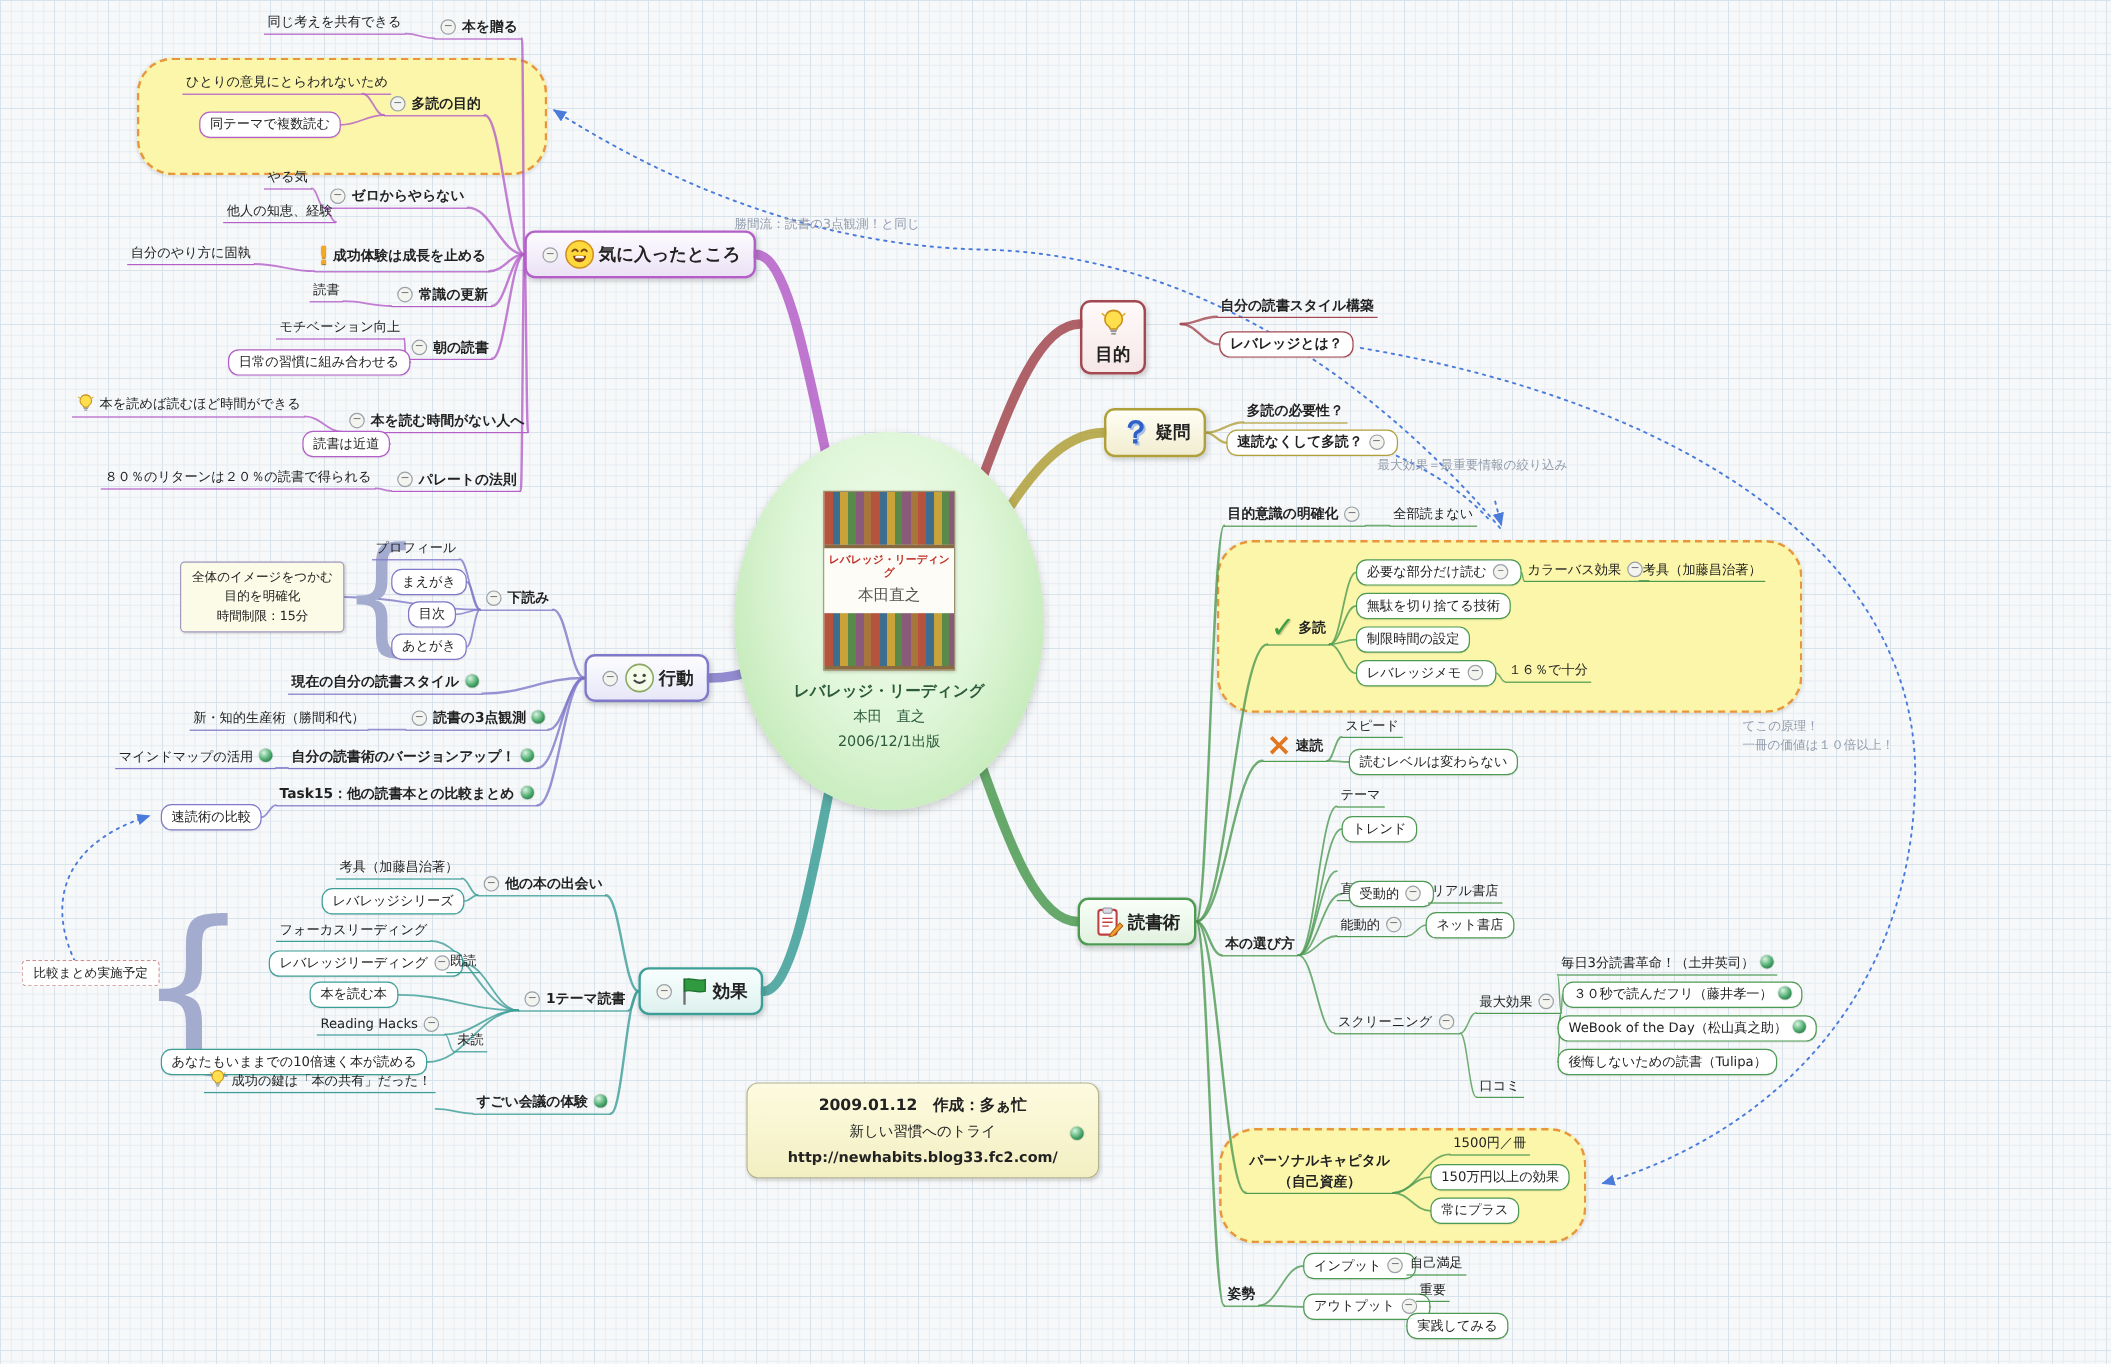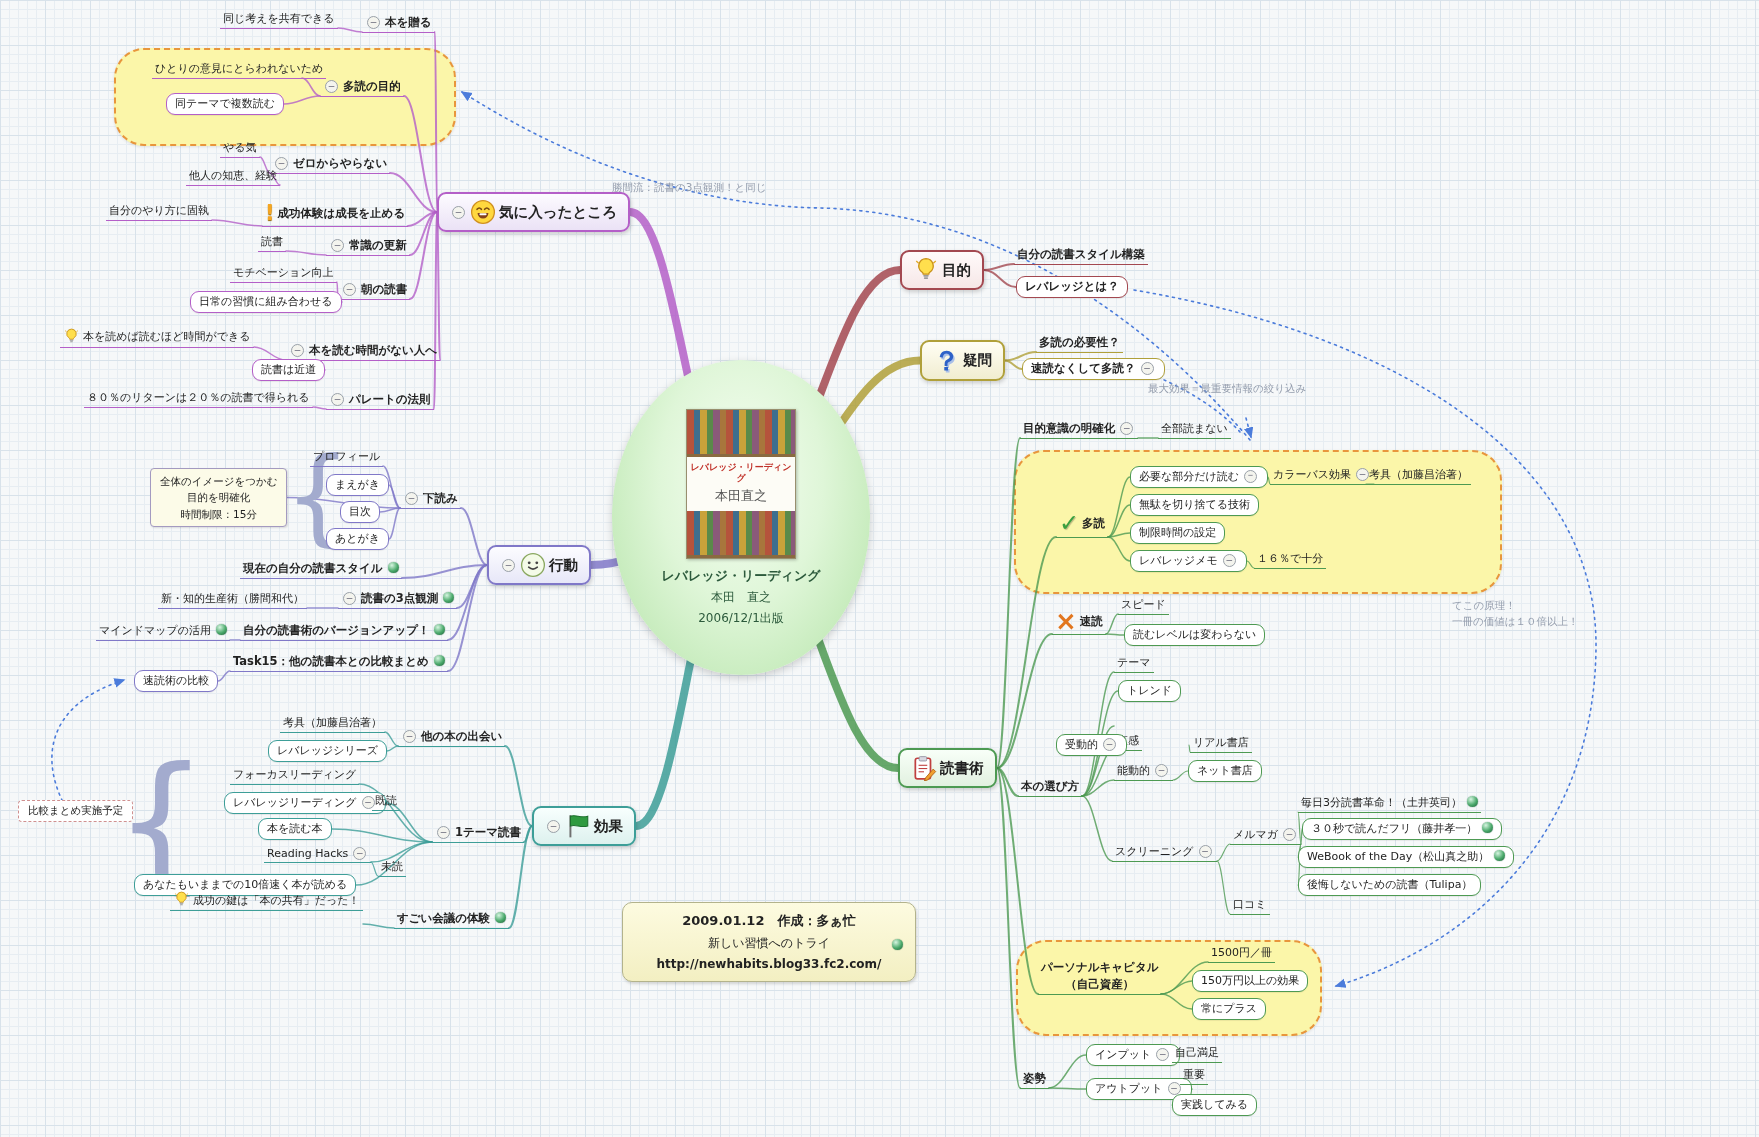--- a/index.html
+++ b/index.html
@@ -213,21 +213,21 @@
         <svg viewBox="0 0 24 24">
           <circle cx="12" cy="12" r="10.5" fill="#ffd83e" stroke="#d09020" stroke-width="1.2"></circle>
           <path d="M6.5 9.5 Q8.5 7 10.5 9.5" fill="none" stroke="#7a4a10" stroke-width="1.5" stroke-linecap="round"></path>
           <path d="M13.5 9.5 Q15.5 7 17.5 9.5" fill="none" stroke="#7a4a10" stroke-width="1.5" stroke-linecap="round"></path>
           <path d="M7 13 a5 5 0 0 0 10 0 z" fill="#83421b"></path>
           <rect x="8.7" y="13.2" width="6.6" height="1.8" rx=".9" fill="#fff"></rect>
         </svg>
       </span>
       <span class="lbl">気に入ったところ</span>
     </div>
-    <div class="node s-main b-purpose" style="left: 900px; top: 250px; --bc: #a34850;">
+    <div class="node s-main b-purpose" style="left: 900px; top: 250px; flex-direction: column; --bc: #a34850;">
       <span class="nicon lg">
         <svg viewBox="0 0 16 16">
           <path d="M8 1a4.5 4.5 0 0 0-2.5 8.2c.5.4.8.9.8 1.4h3.4c0-.5.3-1 .8-1.4A4.5 4.5 0 0 0 8 1z" fill="#ffdf4d" stroke="#c89018" stroke-width=".8"></path>
           <rect x="6.3" y="11" width="3.4" height="1.1" rx=".5" fill="#9a9a9a"></rect>
           <rect x="6.7" y="12.5" width="2.6" height="1" rx=".5" fill="#9a9a9a"></rect>
           <line x1="2" y1="2.5" x2="3.5" y2="3.8" stroke="#e0a820" stroke-width=".8"></line>
           <line x1="14" y1="2.5" x2="12.5" y2="3.8" stroke="#e0a820" stroke-width=".8"></line>
         </svg>
       </span>
       <span class="lbl">目的</span>
@@ -523,40 +523,40 @@
     </div>
     <div class="node s-plain b-reading" style="left: 1114px; top: 654px; --bc: #4d9a52;">
       <span class="lbl">テーマ</span>
     </div>
     <div class="node s-box b-reading" style="left: 1118px; top: 680px; --bc: #4d9a52;">
       <span class="lbl">トレンド</span>
     </div>
     <div class="node s-plain b-reading" style="left: 1114px; top: 708px; margin-top: 24px; --bc: #4d9a52;">
       <span class="lbl">直感</span>
     </div>
-    <div class="node s-box b-reading" style="left: 1056px; top: 734px; --bc: #4d9a52;">
+    <div class="node s-box b-reading" style="left: 1124px; top: 734px; --bc: #4d9a52;">
       <span class="lbl">受動的</span>
       <span class="badge">−</span>
     </div>
     <div class="node s-plain b-reading" style="left: 1190px; top: 734px; --bc: #4d9a52;">
       <span class="lbl">リアル書店</span>
     </div>
     <div class="node s-plain b-reading" style="left: 1114px; top: 762px; --bc: #4d9a52;">
       <span class="lbl">能動的</span>
       <span class="badge">−</span>
     </div>
     <div class="node s-box b-reading" style="left: 1188px; top: 760px; --bc: #4d9a52;">
       <span class="lbl">ネット書店</span>
     </div>
     <div class="node s-plain b-reading" style="left: 1112px; top: 843px; --bc: #4d9a52;">
       <span class="lbl">スクリーニング</span>
       <span class="badge">−</span>
     </div>
     <div class="node s-plain b-reading" style="left: 1230px; top: 826px; --bc: #4d9a52;">
-      <span class="lbl">メルマガ</span>
+      <span class="lbl">最大効果</span>
       <span class="badge">−</span>
     </div>
     <div class="node s-plain b-reading" style="left: 1298px; top: 794px; --bc: #4d9a52;">
       <span class="lbl">毎日3分読書革命！（土井英司）</span>
       <span><span class="globe"></span></span>
     </div>
     <div class="node s-box b-reading" style="left: 1302px; top: 818px; --bc: #4d9a52;">
       <span class="lbl">３０秒で読んだフリ（藤井孝一）</span>
       <span><span class="globe"></span></span>
     </div>

